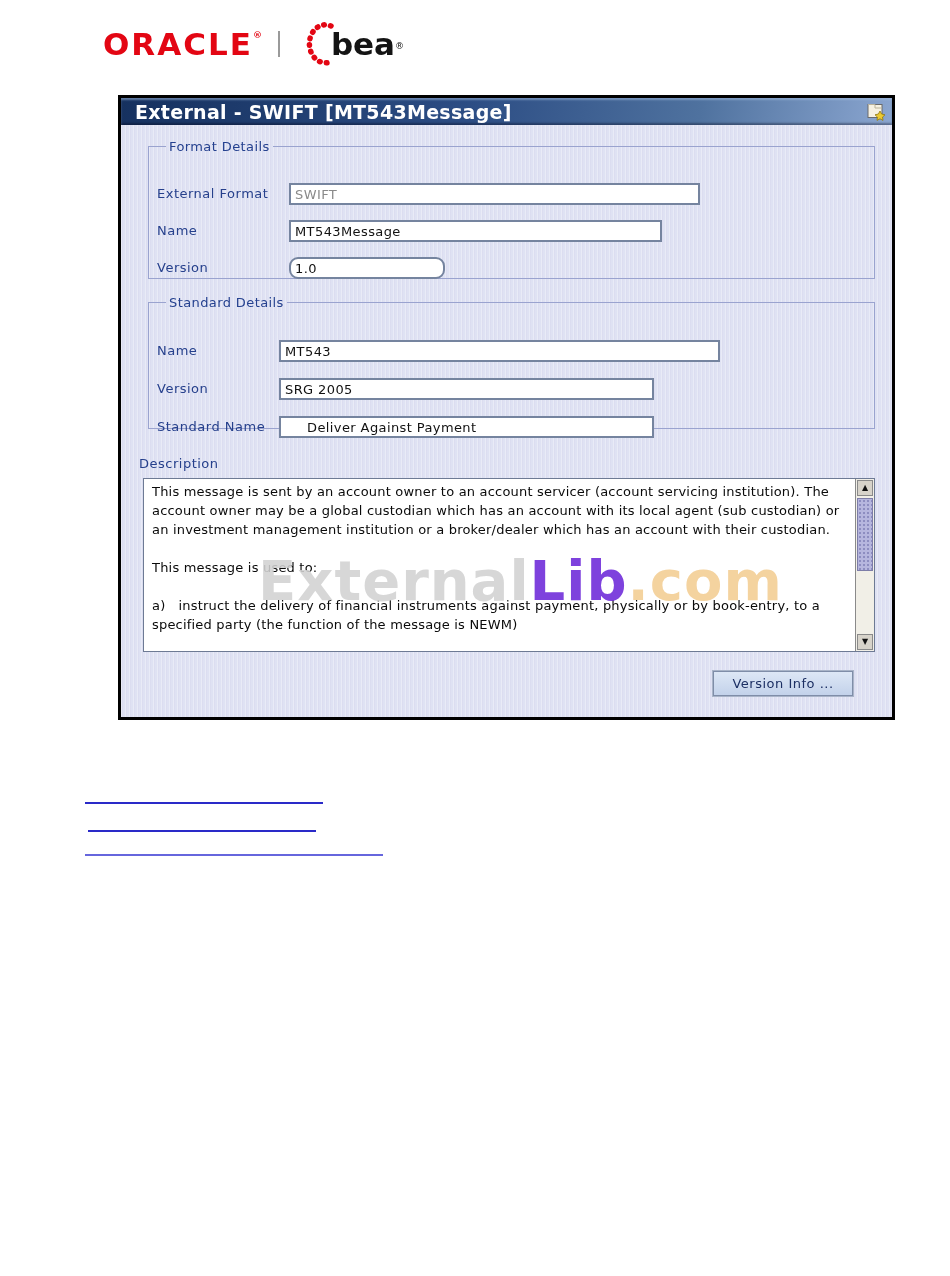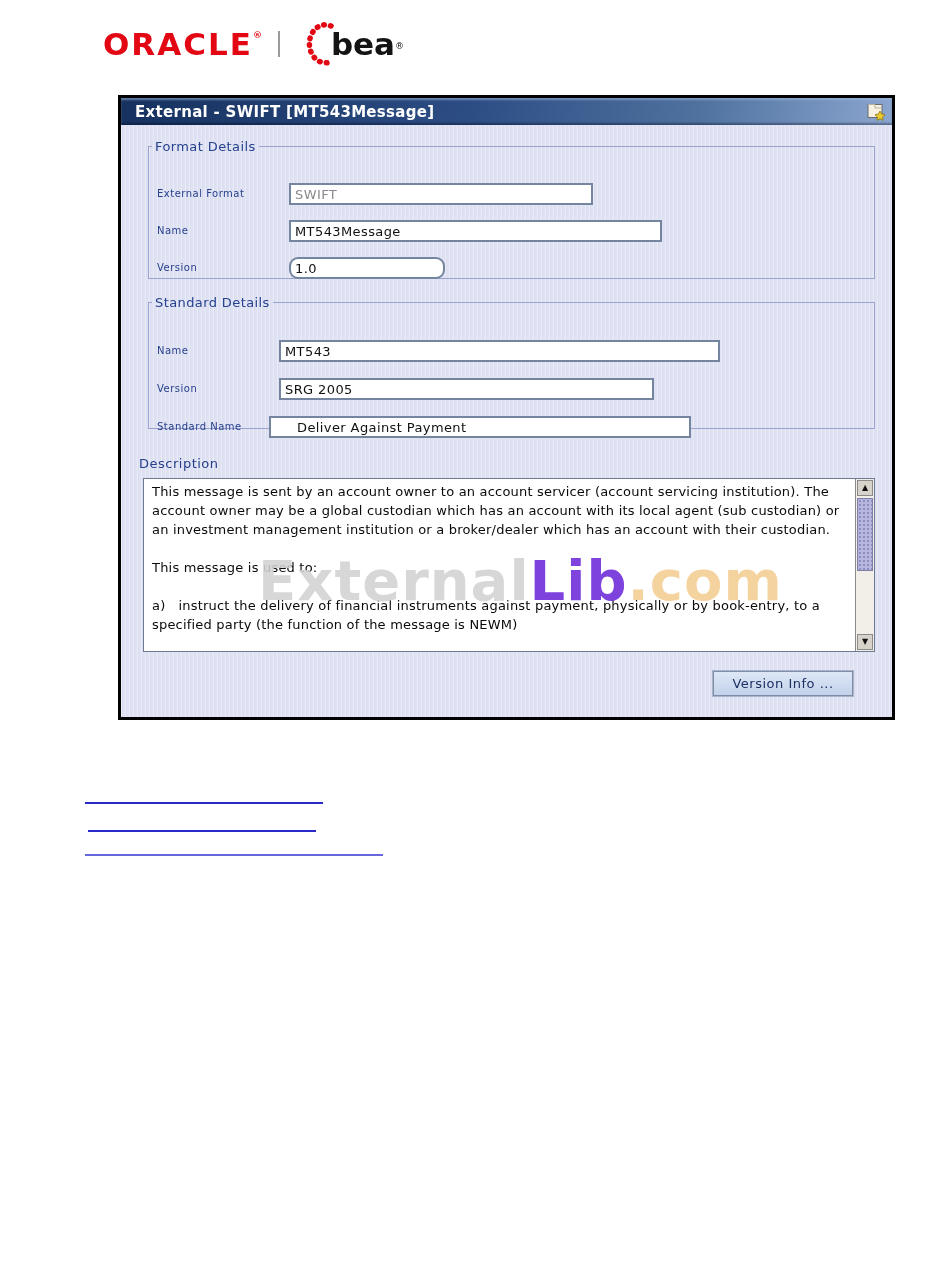--- a/index.html
+++ b/index.html
@@ -22,52 +22,52 @@
 
   
   .dialog { position: absolute; left: 118px; top: 95px; width: 777px; height: 625px;
     border: 3px solid #000000; background-color: #dfe2f3;
     background-image: repeating-linear-gradient(90deg, rgba(255,255,255,.30) 0 1px,
       rgba(205,198,228,.18) 1px 2px, transparent 2px 4px); }
   .title-bar { position: absolute; left: 0; top: 0; right: 0; height: 27px;
     background: linear-gradient(100deg, #16315f 0%, #2c4d84 45%, #4f729f 75%, #8ba6d0 100%);
     box-shadow: inset 0 2px 2px rgba(160,185,220,.55), inset 0 -2px 2px rgba(0,0,20,.35);
     display: flex; align-items: center; }
-  .title-text { color: #ffffff; font-weight: bold; font-size: 15px;
+  .title-text { color: #ffffff; font-weight: bold; font-size: 19px;
     padding-left: 14px; letter-spacing: .3px; }
   .title-icon { position: absolute; right: 5px; top: 3px; width: 21px; height: 21px;
     cursor: pointer; }
 
   
   fieldset { position: absolute; border: 1px solid #9aa3cf; padding: 0; }
   legend { font-size: 13px; color: #25418f; letter-spacing: .4px;
-    margin-left: 3px; padding: 0 3px; }
+    margin-left: 17px; padding: 0 3px; }
   .fs-format { left: 27px; top: 41px; width: 727px; height: 140px; }
   .fs-standard { left: 27px; top: 197px; width: 727px; height: 134px; }
-  .field-label { position: absolute; font-size: 10px; color: #26408c;
+  .field-label { position: absolute; font-size: 13px; color: #26408c;
     letter-spacing: .5px; line-height: 22px; }
   .field-input { position: absolute; height: 22px; border: 2px solid #75849f;
     background: #ffffff; font-family: "DejaVu Sans", sans-serif; font-size: 13px;
     color: #111111; padding: 0 4px; letter-spacing: .4px; }
   .field-input:disabled { color: #8a8a8a; background: #ffffff; }
 
   
   .fs-format .lbl-0 { left: 8px;  top: 29px; }
-  .fs-format .inp-0 { left: 140px; top: 29px; width: 304px; }
+  .fs-format .inp-0 { left: 140px; top: 29px; width: 411px; }
   .fs-format .lbl-1 { left: 8px;  top: 66px; }
   .fs-format .inp-1 { left: 140px; top: 66px; width: 373px; }
   .fs-format .lbl-2 { left: 8px;  top: 103px; }
   .fs-format .inp-2 { left: 140px; top: 103px; width: 156px; border-radius: 9px; }
   
   .fs-standard .lbl-0 { left: 8px;  top: 30px; }
   .fs-standard .inp-0 { left: 130px; top: 30px; width: 441px; }
   .fs-standard .lbl-1 { left: 8px;  top: 68px; }
   .fs-standard .inp-1 { left: 130px; top: 68px; width: 375px; }
   .fs-standard .lbl-2 { left: 8px;  top: 106px; }
-  .fs-standard .inp-2 { left: 120px; top: 106px; width: 422px; padding-left: 26px; }
+  .fs-standard .inp-2 { left: 130px; top: 106px; width: 375px; padding-left: 26px; }
 
   
   .desc-label { position: absolute; left: 18px; top: 358px; font-size: 13px;
     color: #26408c; letter-spacing: .5px; }
   .desc-box { position: absolute; left: 22px; top: 380px; width: 732px; height: 174px;
     background: #ffffff; border: 1px solid #6d7a94; }
   .desc-text { position: absolute; left: 0; top: 0; right: 19px; bottom: 0;
     padding: 3px 6px 0 8px; font-size: 13px; line-height: 19px; color: #0a0a0a;
     white-space: pre-wrap; overflow: hidden; letter-spacing: .2px; }
 

